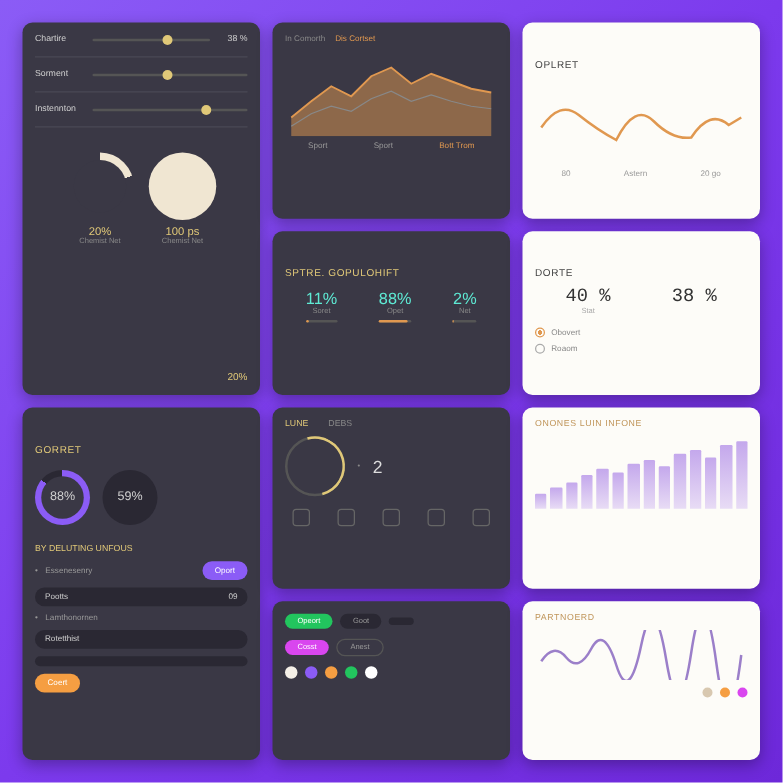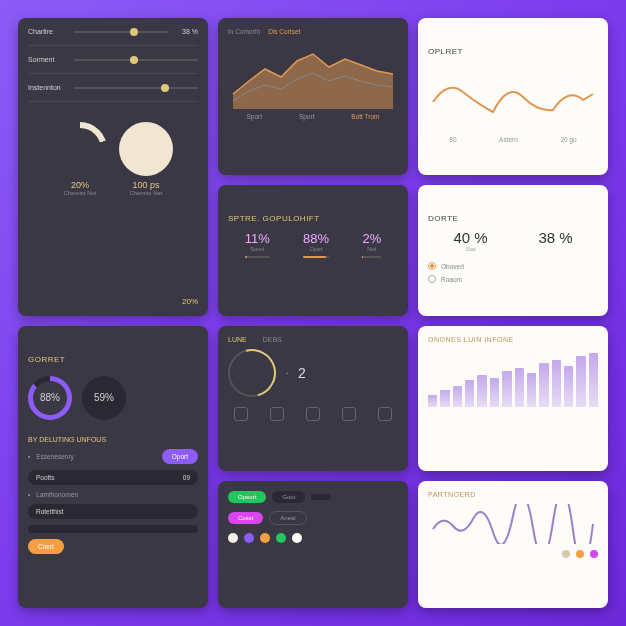--- a/index.html
+++ b/index.html
@@ -44,29 +44,29 @@
   svg { display: block; }
   .c2 .legend { display: flex; justify-content: space-around; font-size: 6.5px; margin-top: 4px; color: #999; }
   .c2 .legend .h { color: #e09850; }
 
   
   .c3 .legend { display: flex; justify-content: space-around; font-size: 6.5px; margin-top: 4px; color: #999; }
 
   
   .c4 .row { display: flex; justify-content: space-around; margin-top: 8px; }
   .c4 .pct { text-align: center; }
-  .c4 .pct .num { font-size: 13px; color: #f0abfc; }
+  .c4 .pct .num { font-size: 13px; color: #5eead4; }
   .c4 .pct .lbl { font-size: 6px; color: #888; }
   .c4 .bar { height: 2px; background: #555; margin-top: 4px; border-radius: 1px; }
   .c4 .bar .fill { height: 100%; background: #e09850; border-radius: 1px; }
 
   
   .c5 .row { display: flex; justify-content: space-around; margin-top: 6px; }
   .c5 .pct { text-align: center; }
-  .c5 .pct .num { font-size: 15px; color: #333; font-weight: 500; }
+  .c5 .pct .num { font-size: 15px; color: #333; font-weight: 500; font-family: Liberation Mono, monospace; }
   .c5 .pct .lbl { font-size: 6px; color: #aaa; }
   .c5 .radio-row { margin-top: 10px; display: flex; flex-direction: column; gap: 5px; font-size: 6.5px; color: #888; }
   .c5 .radio { display: flex; align-items: center; gap: 5px; }
   .c5 .radio .dot { width: 8px; height: 8px; border-radius: 50%; border: 1px solid #aaa; }
   .c5 .radio.on .dot { border-color: #e09850; background: radial-gradient(#e09850 40%, transparent 45%); }
 
   
   .c6 { grid-row: 3 / 5; display: flex; flex-direction: column; gap: 6px; }
   .c6 .circles { display: flex; gap: 10px; margin-bottom: 6px; }
   .c6 .circ { width: 44px; height: 44px; border-radius: 50%; display: flex; align-items: center; justify-content: center; font-size: 10px; }

